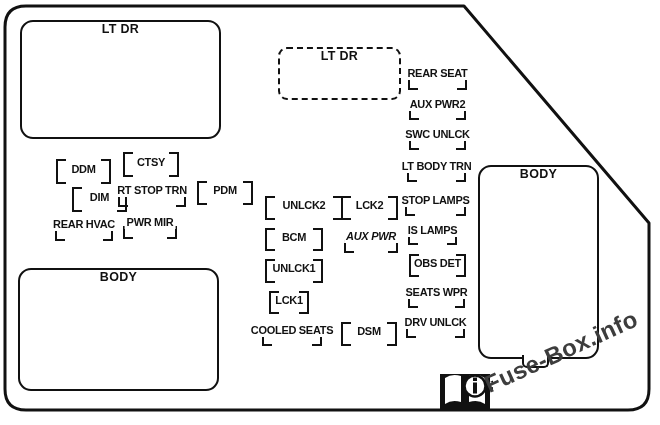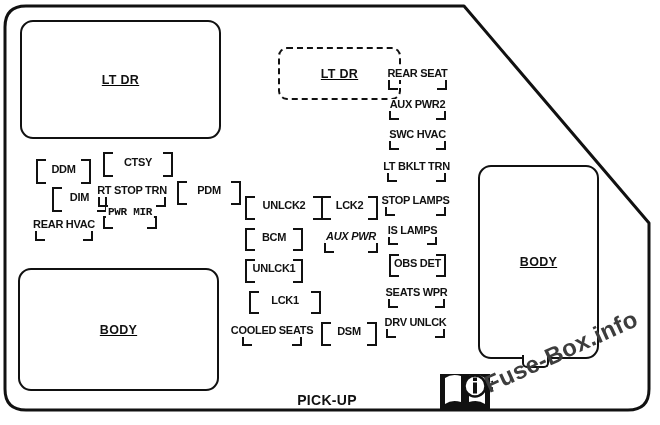--- a/index.html
+++ b/index.html
@@ -9,34 +9,34 @@
   }
   html,body{margin:0;padding:0;background:#fff;}
   .stage{
     position:relative;width:660px;height:425px;background:var(--bg);
     overflow:hidden;font-family:"Liberation Sans",sans-serif;
   }
   .outline-svg{position:absolute;left:0;top:0;}
   
   .cbox{
     position:absolute;border:2.5px solid var(--line);border-radius:13px;
-    background:var(--bg);display:flex;align-items:center;justify-content:center;text-decoration:underline;
+    background:var(--bg);display:flex;align-items:flex-start;justify-content:center;
   }
   .cbox.dashed{border-style:dashed;border-radius:9px;}
   .cbox .clabel{
     font-size:12.5px;font-weight:bold;color:var(--line);letter-spacing:0.3px;
     white-space:nowrap;
   }
   .cbox .tab{
     position:absolute;left:42px;top:calc(100% - 2.5px);width:23px;height:11px;
     background:var(--bg);border:2.5px solid var(--line);border-top:none;
     border-radius:0 0 5px 5px;
   }
   
-  .fuse{position:absolute;}
+  .fuse{position:absolute;margin-left:20px;}
   .fuse .bk-l,.fuse .bk-r{position:absolute;top:0;bottom:0;width:8px;}
   .fuse .bk-l{left:0;border:2.5px solid var(--line);border-right:none;}
   .fuse .bk-r{right:0;border:2.5px solid var(--line);border-left:none;}
   .fuse .flabel{
     position:absolute;left:50%;white-space:nowrap;background:var(--bg);
     font-size:11px;font-weight:bold;color:var(--line);letter-spacing:-0.3px;
     padding:0 2px;line-height:1.05;
   }
   .fuse.inside .flabel{top:42%;transform:translate(-50%,-50%);}
   .fuse.above .flabel{bottom:calc(100% - 3px);transform:translateX(-50%);}
@@ -73,66 +73,66 @@
       </div>
       <div class="cbox" style="left: 478px; top: 165px; width: 117px; height: 190px;">
         <span class="clabel">BODY</span>
         <span class="tab"></span>
       </div>
       <div class="fuse inside" style="left: 36px; top: 159px; width: 55px; height: 25px;">
         <span class="bk-l"></span>
         <span class="bk-r"></span>
         <span class="flabel">DDM</span>
       </div>
-      <div class="fuse inside" style="left: 103px; top: 152px; width: 56px; height: 25px; padding-left: 14px;">
+      <div class="fuse inside" style="left: 103px; top: 152px; width: 56px; height: 25px;">
         <span class="bk-l"></span>
         <span class="bk-r"></span>
         <span class="flabel">CTSY</span>
       </div>
       <div class="fuse inside" style="left: 52px; top: 187px; width: 55px; height: 25px;">
         <span class="bk-l"></span>
         <span class="bk-r"></span>
         <span class="flabel">DIM</span>
       </div>
       <div class="fuse above" style="left: 98px; top: 194px; width: 68px; height: 13px;">
         <span class="bk-l"></span>
         <span class="bk-r"></span>
         <span class="flabel">RT STOP TRN</span>
       </div>
-      <div class="fuse inside" style="left: 177px; top: 181px; width: 64px; height: 24px;">
+      <div class="fuse inside" style="left: 177px; top: 181px; width: 56px; height: 24px;">
         <span class="bk-l"></span>
         <span class="bk-r"></span>
         <span class="flabel">PDM</span>
       </div>
       <div class="fuse above" style="left: 35px; top: 228px; width: 58px; height: 13px; text-decoration: underline;">
         <span class="bk-l"></span>
         <span class="bk-r"></span>
         <span class="flabel">REAR HVAC</span>
       </div>
-      <div class="fuse above" style="left: 103px; top: 216px; width: 54px; height: 13px; font-family: Liberation Mono, monospace;">
+      <div class="fuse above" style="left: 103px; top: 226px; width: 54px; height: 13px;">
         <span class="bk-l"></span>
         <span class="bk-r"></span>
         <span class="flabel">PWR MIR</span>
       </div>
       <div class="fuse inside" style="left: 245px; top: 196px; width: 78px; height: 24px;">
         <span class="bk-l"></span>
         <span class="bk-r"></span>
         <span class="flabel">UNLCK2</span>
       </div>
       <div class="fuse inside" style="left: 245px; top: 228px; width: 58px; height: 23px;">
         <span class="bk-l"></span>
         <span class="bk-r"></span>
         <span class="flabel">BCM</span>
       </div>
       <div class="fuse inside" style="left: 245px; top: 259px; width: 58px; height: 24px;">
         <span class="bk-l"></span>
         <span class="bk-r"></span>
         <span class="flabel">UNLCK1</span>
       </div>
-      <div class="fuse inside" style="left: 249px; top: 291px; width: 72px; height: 23px; text-align: center;">
+      <div class="fuse inside" style="left: 249px; top: 291px; width: 40px; height: 23px; text-align: center;">
         <span class="bk-l"></span>
         <span class="bk-r"></span>
         <span class="flabel">LCK1</span>
       </div>
       <div class="fuse above" style="left: 242px; top: 334px; width: 60px; height: 12px;">
         <span class="bk-l"></span>
         <span class="bk-r"></span>
         <span class="flabel">COOLED SEATS</span>
       </div>
       <div class="fuse inside" style="left: 321px; top: 196px; width: 57px; height: 24px;">
@@ -156,26 +156,26 @@
         <span class="flabel">REAR SEAT</span>
       </div>
       <div class="fuse above" style="left: 389px; top: 108px; width: 57px; height: 12px;">
         <span class="bk-l"></span>
         <span class="bk-r"></span>
         <span class="flabel">AUX PWR2</span>
       </div>
       <div class="fuse above" style="left: 389px; top: 138px; width: 57px; height: 12px;">
         <span class="bk-l"></span>
         <span class="bk-r"></span>
-        <span class="flabel">SWC HVAC</span>
+        <span class="flabel">SWC UNLCK</span>
       </div>
       <div class="fuse above" style="left: 387px; top: 170px; width: 59px; height: 12px;">
         <span class="bk-l"></span>
         <span class="bk-r"></span>
-        <span class="flabel">LT BKLT TRN</span>
+        <span class="flabel">LT BODY TRN</span>
       </div>
       <div class="fuse above" style="left: 385px; top: 204px; width: 61px; height: 12px;">
         <span class="bk-l"></span>
         <span class="bk-r"></span>
         <span class="flabel">STOP LAMPS</span>
       </div>
       <div class="fuse above" style="left: 388px; top: 234px; width: 49px; height: 11px;">
         <span class="bk-l"></span>
         <span class="bk-r"></span>
         <span class="flabel">IS LAMPS</span>
@@ -190,21 +190,20 @@
         <span class="bk-r"></span>
         <span class="flabel">SEATS WPR</span>
       </div>
       <div class="fuse above" style="left: 386px; top: 326px; width: 59px; height: 12px; text-align: center;">
         <span class="bk-l"></span>
         <span class="bk-r"></span>
         <span class="flabel">DRV UNLCK</span>
       </div>
     </div>
 
-  <div class="caption">PICK-UP</div>
 
   <svg class="book-icon" width="56" height="50" viewBox="0 0 56 50">
     <path d="M3 10 L53 10 L53 46 L3 46 Z" fill="#111"></path>
     <path d="M8 14 Q15 9 24 12 L24 38 Q15 35 8 40 Z" fill="#fff"></path>
     <path d="M48 14 Q41 9 32 12 L32 38 Q41 35 48 40 Z" fill="#fff"></path>
     <rect x="26.5" y="11" width="3" height="29" fill="#111"></rect>
     <polygon points="53,18 59,15 59,20" fill="#111"></polygon>
     <polygon points="53,24 59,22 59,27" fill="#111"></polygon>
     <circle cx="38" cy="22" r="10.5" fill="#fff" stroke="#111" stroke-width="2.5"></circle>
     <rect x="36" y="18.5" width="4" height="11" fill="#111"></rect>

